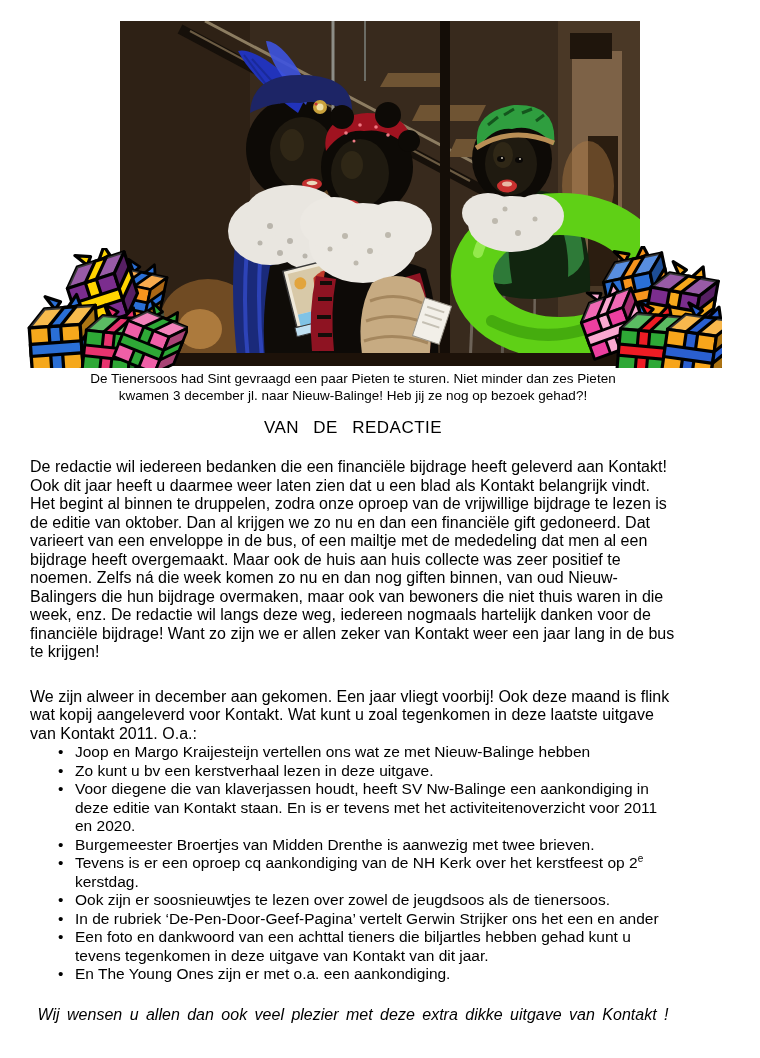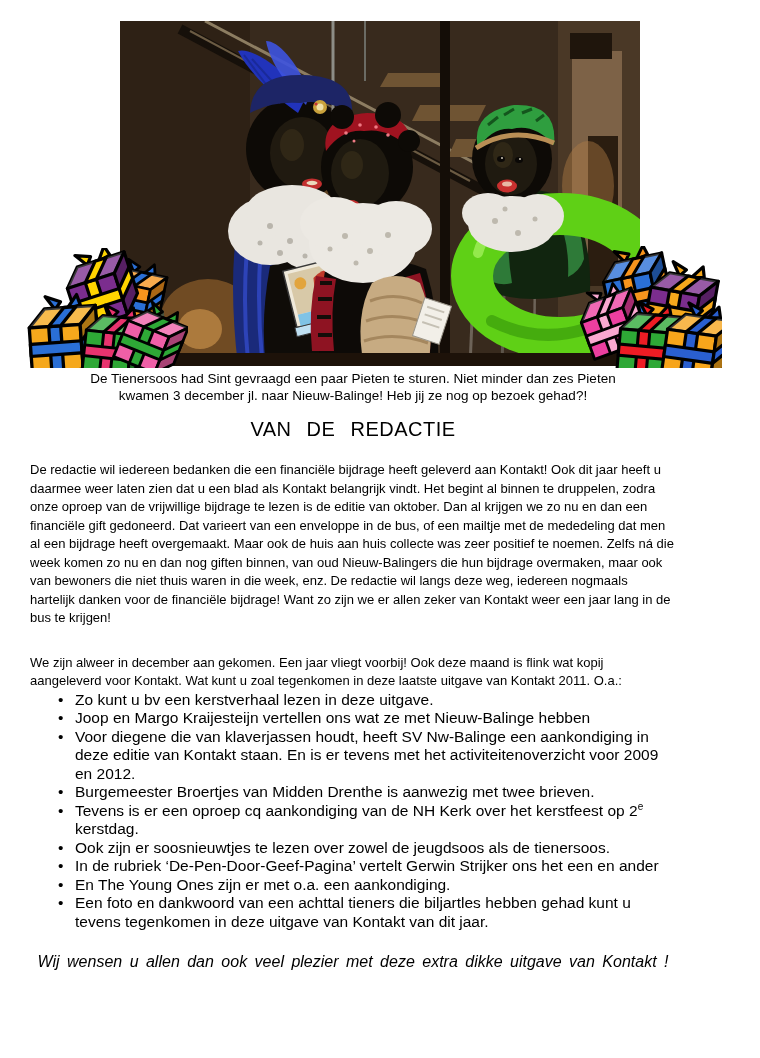--- a/index.html
+++ b/index.html
@@ -7,23 +7,23 @@
     position:relative; width:760px; height:1058px; background:#ffffff;
     font-family:"Liberation Sans", sans-serif; color:#000; overflow:hidden;
   }
   .photo-wrap { position:absolute; left:120px; top:21px; width:520px; height:345px; }
   .photo-wrap svg { display:block; }
   .gifts { position:absolute; }
   .gifts-left  { left:24px;  top:248px; width:164px; height:120px; }
   .gifts-right { left:572px; top:246px; width:150px; height:122px; }
   .content { position:absolute; left:0; top:0; width:704px; padding:370px 28px 0 30px; box-sizing:border-box; }
   .caption { text-align:center; font-size:13.5px; line-height:17px; color:#000; }
-  .heading { margin:14px 0 0; text-align:center; font-size:20px; font-weight:normal;
+  .heading { margin:14px 0 0; text-align:center; font-size:17px; font-weight:normal;
              letter-spacing:0.5px; word-spacing:9px; }
-  .para { margin:20px 0 0; font-size:13px; line-height:18.5px; text-align:left; }
+  .para { margin:20px 0 0; font-size:16px; line-height:18.5px; text-align:left; }
   .para.second { margin-top:26px; }
   ul.bullets { margin:0; padding:0 0 0 45px; list-style:none; font-size:15.5px; line-height:18.5px; }
   ul.bullets li { position:relative; }
   ul.bullets li::before { content:"\2022"; position:absolute; left:-17px; top:0; }
   ul.bullets sup { font-size:10px; line-height:0; vertical-align:super; }
   .closing { margin:22px 0 0; text-align:center; font-style:italic; font-size:16px; word-spacing:3px; }
 </style>
 </head>
 <body>
 
@@ -220,26 +220,26 @@
 
   <div class="content">
     <div class="caption">
         <div>De Tienersoos had Sint gevraagd een paar Pieten te sturen. Niet minder dan zes Pieten</div>
         <div>kwamen 3 december jl. naar Nieuw-Balinge! Heb jij ze nog op bezoek gehad?!</div>
       </div>
     <h1 class="heading">VAN DE REDACTIE</h1>
     <p class="para">De redactie wil iedereen bedanken die een financiële bijdrage heeft geleverd aan Kontakt! Ook dit jaar heeft u daarmee weer laten zien dat u een blad als Kontakt belangrijk vindt. Het begint al binnen te druppelen, zodra onze oproep van de vrijwillige bijdrage te lezen is de editie van oktober. Dan al krijgen we zo nu en dan een financiële gift gedoneerd. Dat varieert van een enveloppe in de bus, of een mailtje met de mededeling dat men al een bijdrage heeft overgemaakt. Maar ook de huis aan huis collecte was zeer positief te noemen. Zelfs ná die week komen zo nu en dan nog giften binnen, van oud Nieuw-Balingers die hun bijdrage overmaken, maar ook van bewoners die niet thuis waren in die week, enz. De redactie wil langs deze weg, iedereen nogmaals hartelijk danken voor de financiële bijdrage! Want zo zijn we er allen zeker van Kontakt weer een jaar lang in de bus te krijgen!</p>
     <p class="para second">We zijn alweer in december aan gekomen. Een jaar vliegt voorbij! Ook deze maand is flink wat kopij aangeleverd voor Kontakt. Wat kunt u zoal tegenkomen in deze laatste uitgave van Kontakt 2011. O.a.:</p>
     <ul class="bullets">
+        <li><span>Joop en Margo Kraijesteijn vertellen ons wat ze met Nieuw-Balinge hebben</span></li>
         <li><span>Zo kunt u bv een kerstverhaal lezen in deze uitgave.</span></li>
-        <li><span>Joop en Margo Kraijesteijn vertellen ons wat ze met Nieuw-Balinge hebben</span></li>
-        <li><span>Voor diegene die van klaverjassen houdt, heeft SV Nw-Balinge een aankondiging in deze editie van Kontakt staan. En is er tevens met het activiteitenoverzicht voor 2009 en 2012.</span></li>
+        <li><span>Voor diegene die van klaverjassen houdt, heeft SV Nw-Balinge een aankondiging in deze editie van Kontakt staan. En is er tevens met het activiteitenoverzicht voor 2011 en 2020.</span></li>
         <li><span>Burgemeester Broertjes van Midden Drenthe is aanwezig met twee brieven.</span></li>
         <li><span>Tevens is er een oproep cq aankondiging van de NH Kerk over het kerstfeest op 2</span><sup>e</sup><span> kerstdag.</span></li>
         <li><span>Ook zijn er soosnieuwtjes te lezen over zowel de jeugdsoos als de tienersoos.</span></li>
         <li><span>In de rubriek ‘De-Pen-Door-Geef-Pagina’ vertelt Gerwin Strijker ons het een en ander</span></li>
+        <li><span>Een foto en dankwoord van een achttal tieners die biljartles hebben gehad kunt u tevens tegenkomen in deze uitgave van Kontakt van dit jaar.</span></li>
         <li><span>En The Young Ones zijn er met o.a. een aankondiging.</span></li>
-        <li><span>Een foto en dankwoord van een achttal tieners die biljartles hebben gehad kunt u tevens tegenkomen in deze uitgave van Kontakt van dit jaar.</span></li>
       </ul>
     <p class="closing">Wij wensen u allen dan ook veel plezier met deze extra dikke uitgave van Kontakt !</p>
   </div>
 
 </div>
 
 </body></html>

